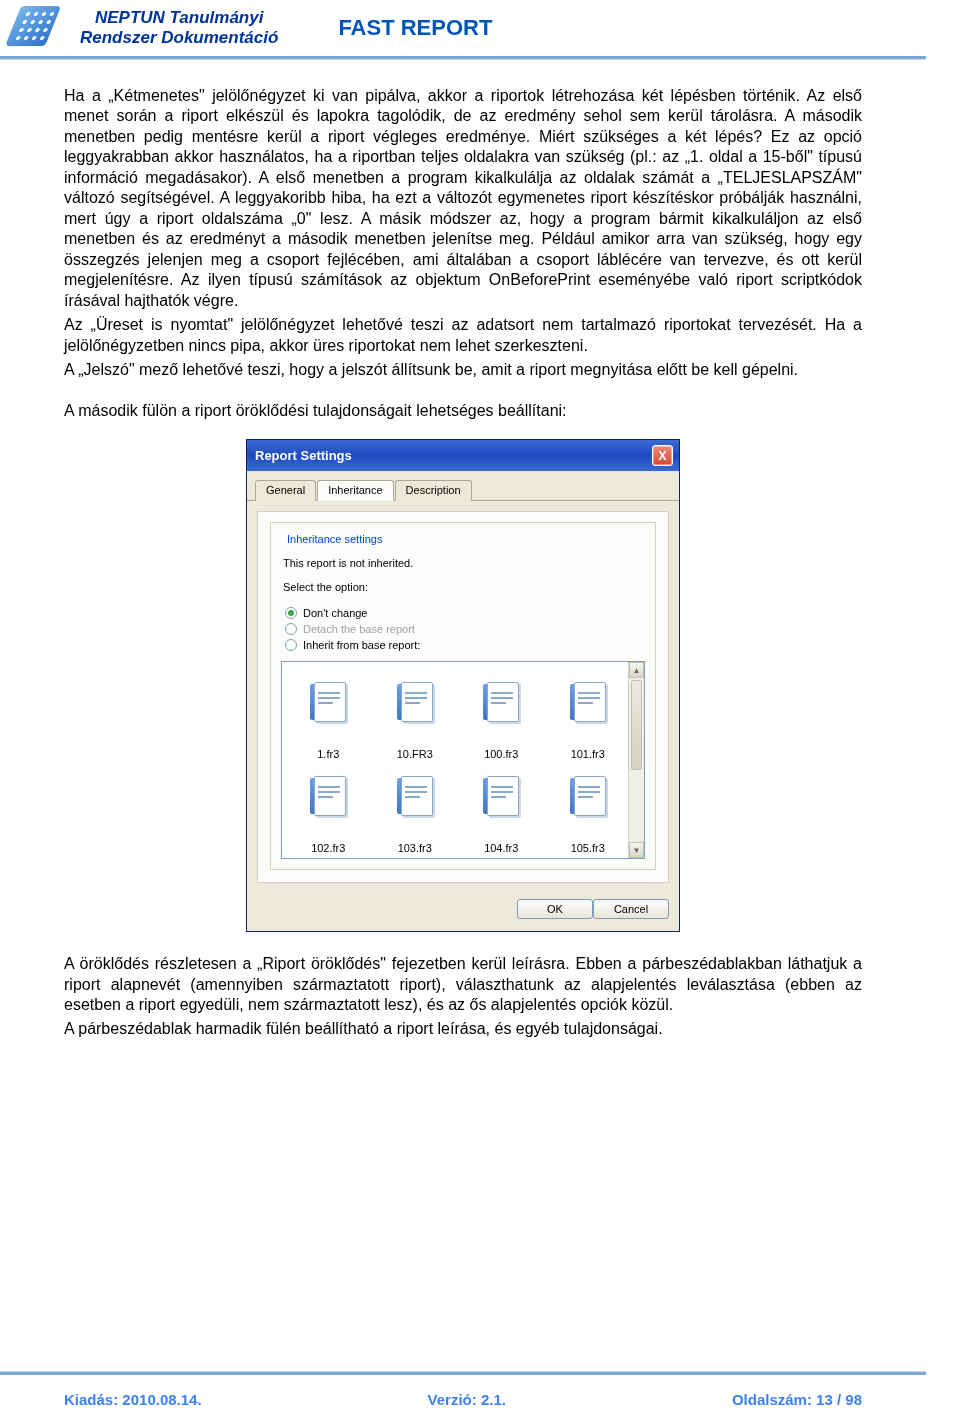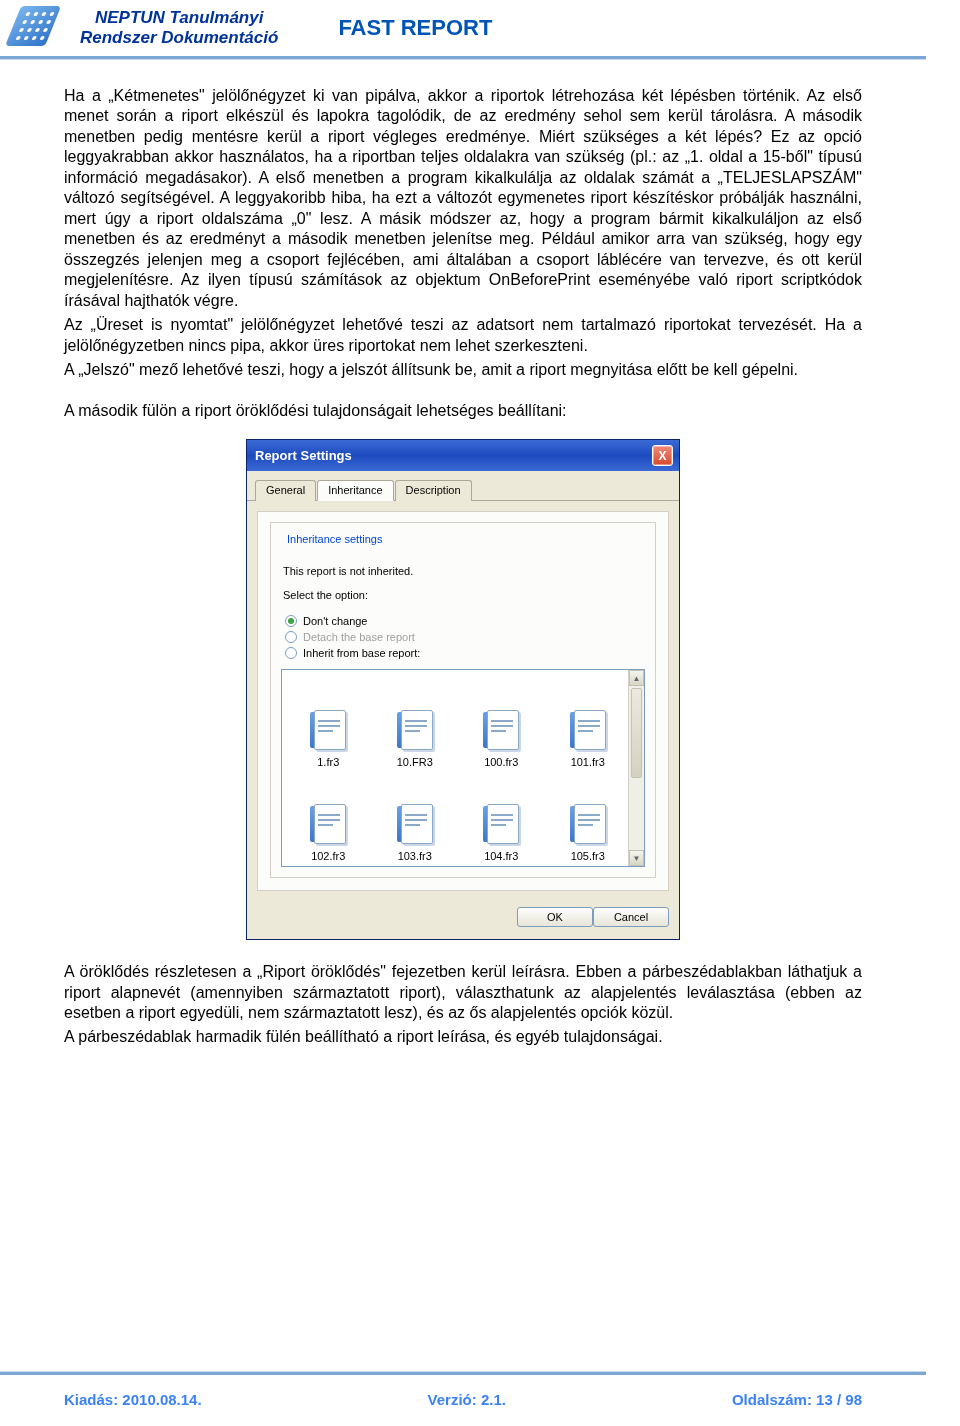--- a/index.html
+++ b/index.html
@@ -123,21 +123,21 @@
   }
   .panel {
     margin: 10px 10px 10px 10px;
     border: 1px solid #d4d0c8;
     background: #fcfcfa;
     padding: 10px 12px 12px 12px;
   }
   .group-label {
     font-size: 11px;
     color: #0046d5;
-    margin: -18px 0 16px 2px;
+    margin: -18px 0 8px 2px;
     background: #fcfcfa;
     display: inline-block;
     padding: 0 4px;
   }
   .panel-fieldset {
     border: 1px solid #d4d0c8;
     padding: 10px 10px 10px 10px;
     position: relative;
   }
   .info-line { margin: 4px 0 12px 2px; }
@@ -179,21 +179,21 @@
     grid-template-columns: repeat(4, 1fr);
     grid-auto-rows: 92px;
     padding: 6px 16px 6px 6px;
     column-gap: 6px;
     row-gap: 2px;
   }
   .file-item {
     display: flex;
     flex-direction: column;
     align-items: center;
-    justify-content: flex-end;
+    justify-content: space-between;
     font-size: 11px;
   }
   .file-icon {
     width: 48px; height: 48px;
     margin: 8px 0 4px 0;
     position: relative;
   }
   .file-icon .paper {
     position: absolute;
     left: 10px; top: 6px;

